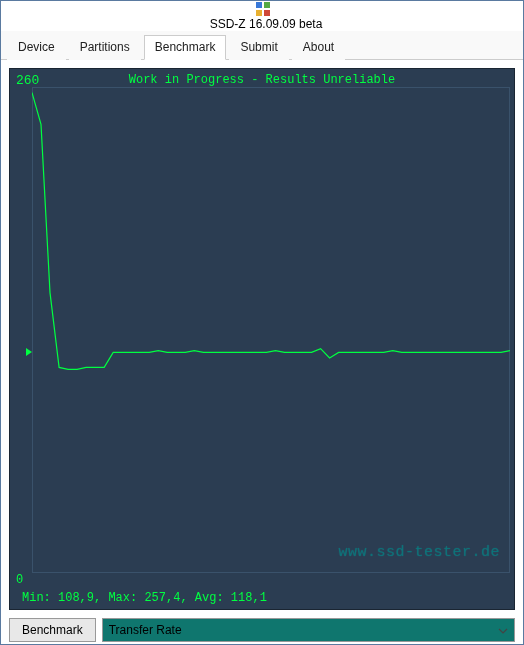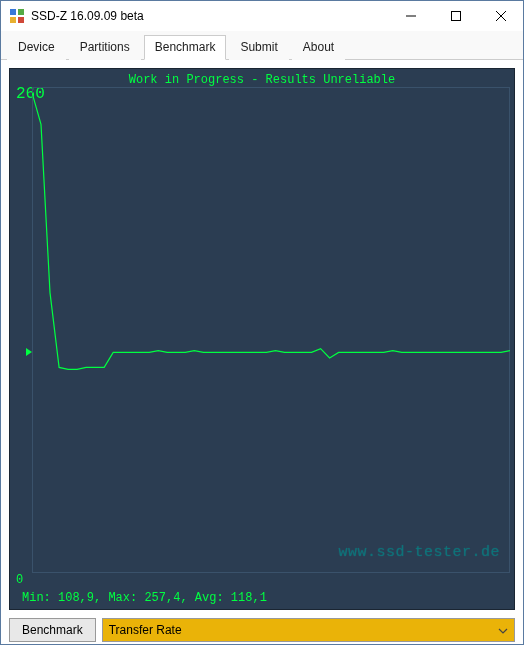--- a/index.html
+++ b/index.html
@@ -1,34 +1,34 @@
 <!DOCTYPE html>
 <html><head>
 <meta charset="utf-8">
 <style>
 * { box-sizing: border-box; margin: 0; padding: 0; }
 body { font-family: "Segoe UI", Tahoma, sans-serif; font-size: 12px; background: #fff; width: 524px; height: 645px; overflow: hidden; border: 1px solid #5a7aa0; }
-.titlebar { height: 30px; display: flex; align-items: center; padding: 0 0 0 8px; background: #fff; }
+.titlebar { height: 30px; display: flex; align-items: center; padding: 0 0 0 8px; background: #fff; flex-direction: column; }
 .app-icon { width: 16px; height: 16px; margin-right: 6px; }
 .title-text { flex: 1; font-size: 12px; color: #000; }
 .win-btns { display: flex; }
 .win-btn { width: 45px; height: 30px; display: flex; align-items: center; justify-content: center; cursor: pointer; }
 .tabs { display: flex; padding: 3px 6px 0 6px; gap: 3px; border-bottom: 1px solid #ccc; background: #f9f9f9; }
 .tab { padding: 4px 10px 5px 10px; font-size: 12px; color: #222; cursor: pointer; border: 1px solid transparent; position: relative; top: 1px; background: #f9f9f9; }
 .tab.active { background: #fff; border: 1px solid #ccc; border-bottom: 1px solid #fff; }
 .chart-area { margin: 8px; height: 542px; background: #2b3d52; border: 1px solid #1a2532; position: relative; font-family: "Courier New", monospace; }
 .chart-title { position: absolute; top: 4px; left: 0; right: 0; text-align: center; color: #00ff41; font-size: 12px; }
-.y-max { position: absolute; top: 4px; left: 6px; color: #00ff41; font-size: 16px; margin-top: 12px; }
+.y-max { position: absolute; top: 4px; left: 6px; color: #00ff41; font-size: 13px; }
 .y-min { position: absolute; bottom: 22px; left: 6px; color: #00ff41; font-size: 12px; }
 .stats { position: absolute; bottom: 4px; left: 12px; color: #00ff41; font-size: 12px; }
 .chart-svg { position: absolute; top: 18px; left: 22px; right: 4px; bottom: 38px; }
 .watermark { position: absolute; bottom: 48px; right: 14px; font-family: "Courier New", monospace; font-size: 15px; color: rgba(0,120,120,0.55); letter-spacing: 0.5px; text-shadow: 0 0 1px rgba(0,200,200,0.4); }
 .controls { display: flex; margin: 0 8px 6px 8px; gap: 6px; }
 .bench-btn { background: #e8e8e8; border: 1px solid #999; padding: 4px 12px; font-size: 12px; cursor: pointer; }
-.mode-select { flex: 1; border: 1px solid #999; padding: 3px 6px; font-size: 12px; background: #eab308; display: flex; align-items: center; justify-content: space-between; cursor: pointer; }
+.mode-select { flex: 1; border: 1px solid #999; padding: 3px 6px; font-size: 12px; background: #0f766e; display: flex; align-items: center; justify-content: space-between; cursor: pointer; }
 .marker-tri { position: absolute; left: 16px; width: 0; height: 0; border-top: 4px solid transparent; border-bottom: 4px solid transparent; border-left: 6px solid #00ff41; }
 </style>
 </head>
 <body>
 
 <div class="titlebar">
   <span class="app-icon">
     <svg width="16" height="16">
         <rect x="1" y="1" width="6" height="6" fill="#3878d8"></rect>
         <rect x="9" y="1" width="6" height="6" fill="#55aa44"></rect>

